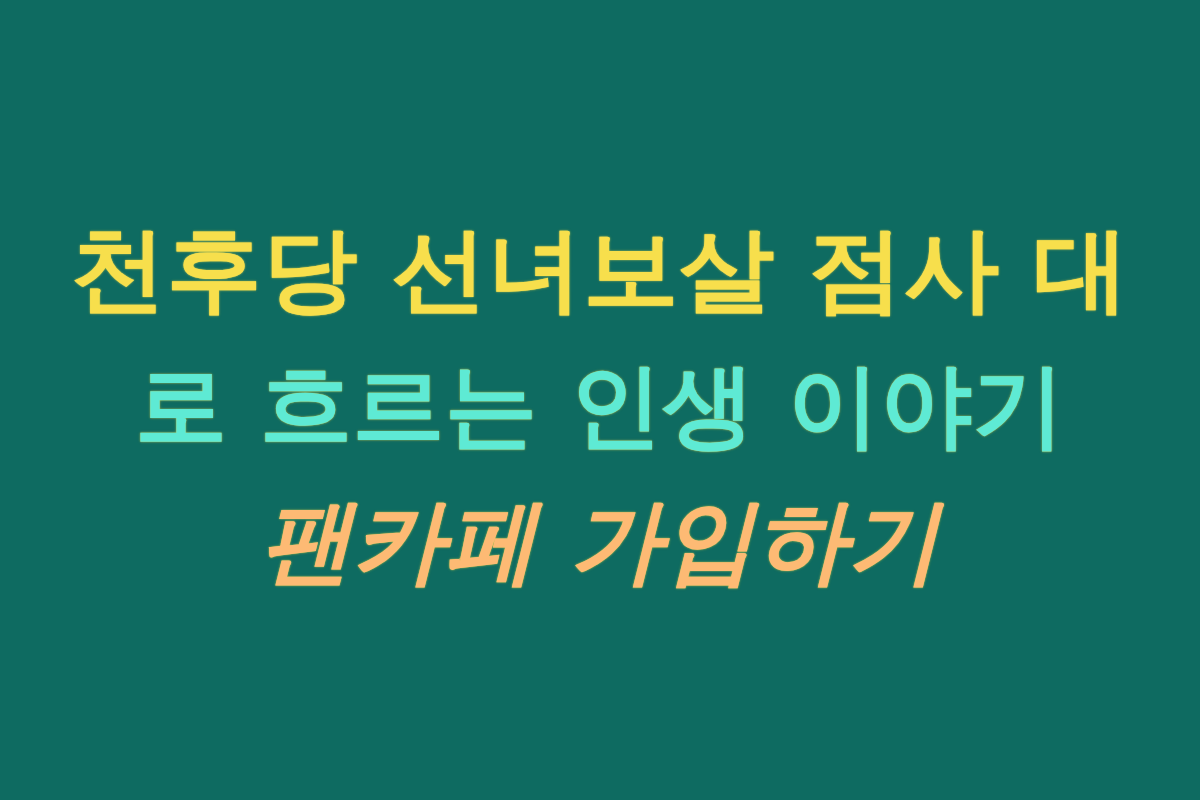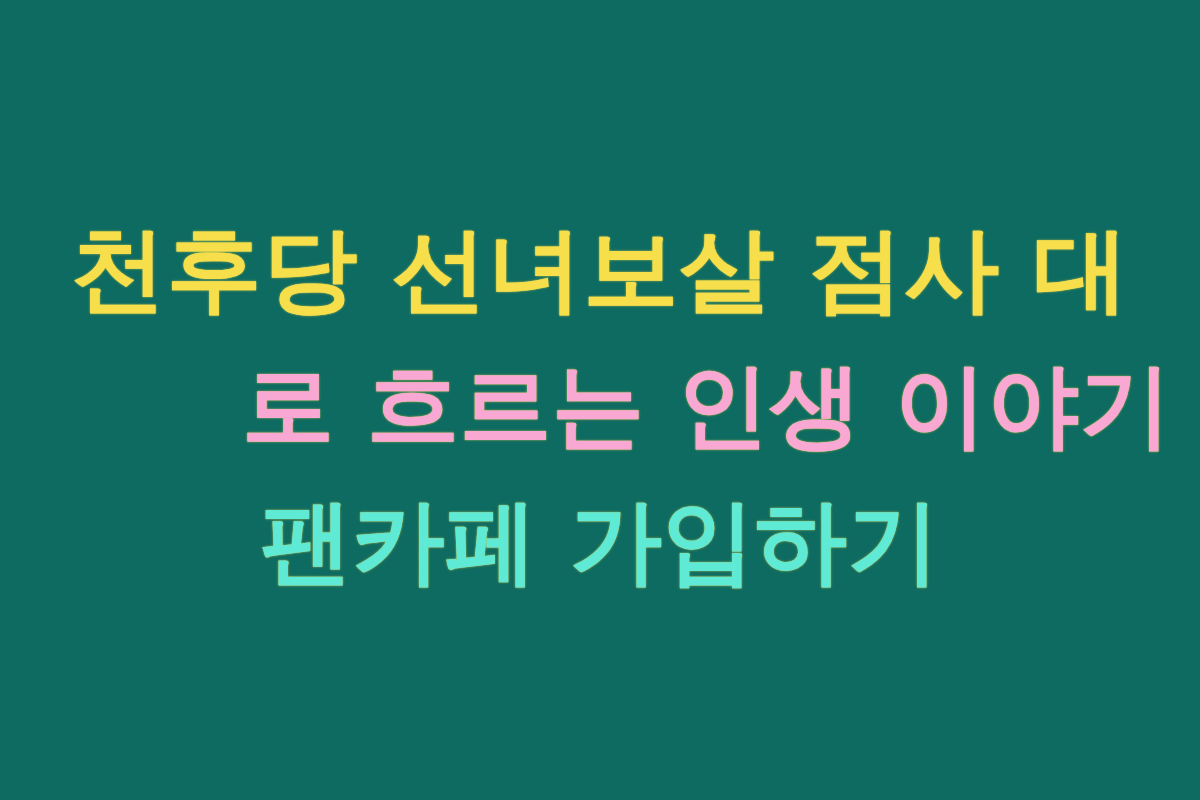--- a/index.html
+++ b/index.html
@@ -59,16 +59,16 @@
     transform: scaleX(1.0);
     transform-origin: center;
   }
 </style>
 </head>
 <body>
 
 <div id="banner" style="background: rgb(14, 107, 97);">
   <div id="headline-block">
     <span class="headline-line line-1" style="color: rgb(247, 223, 76);">천후당 선녀보살 점사 대</span>
-    <span class="headline-line line-2" style="color: #f9a8d4; text-align: right;">로 흐르는 인생 이야기</span>
-    <span class="headline-line line-3" style="color: #5eead4;">팬카페 가입하기</span>
+    <span class="headline-line line-2" style="color: #5eead4;">로 흐르는 인생 이야기</span>
+    <span class="headline-line line-3" style="color: #fdba74; font-style: italic;">팬카페 가입하기</span>
   </div>
 </div>
 
 </body></html>

